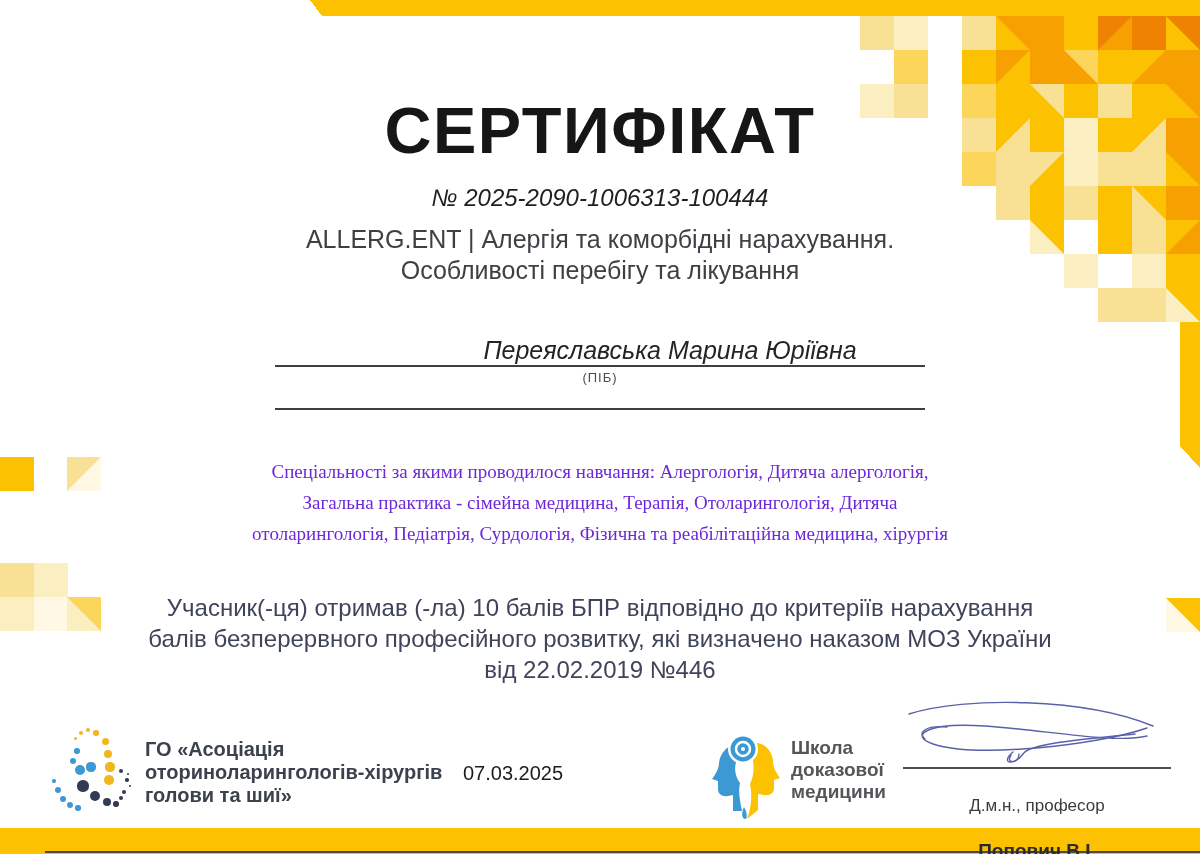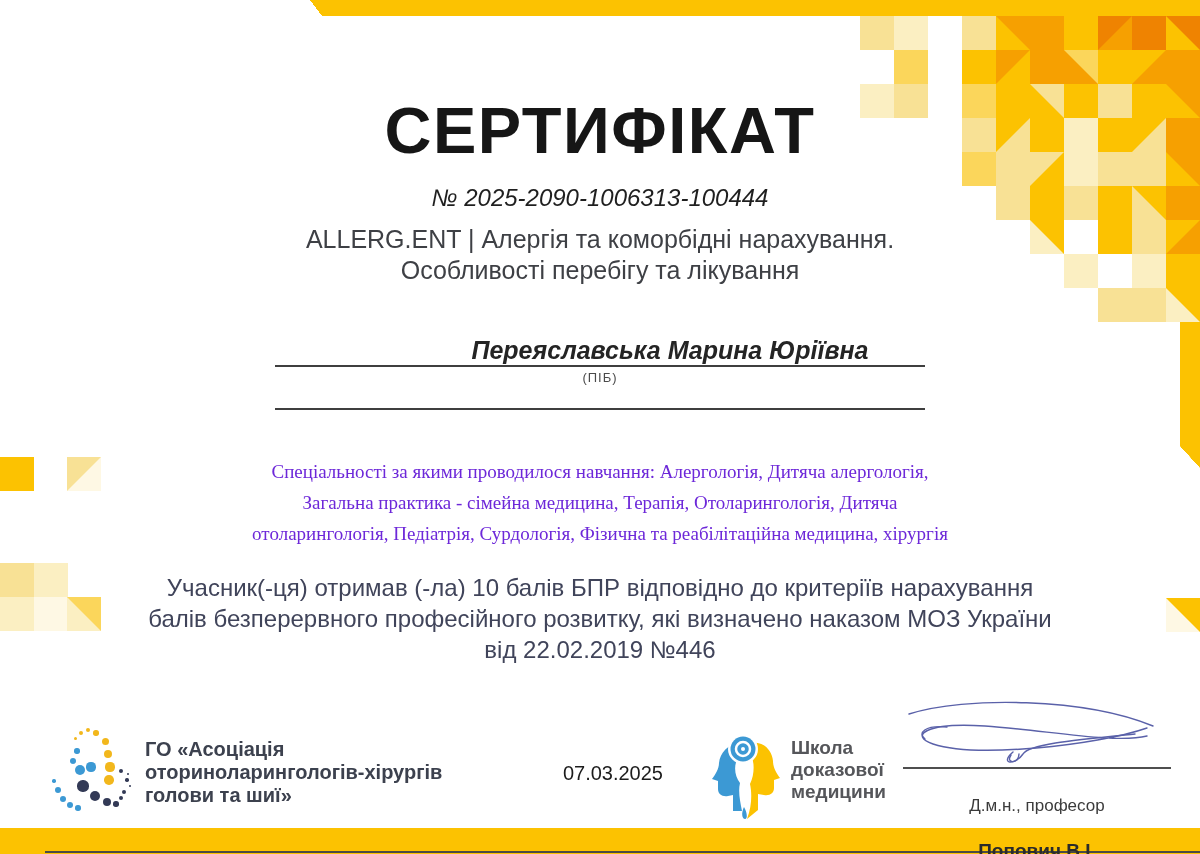--- a/index.html
+++ b/index.html
@@ -6,31 +6,31 @@
   .page{position:relative;width:1200px;height:854px;background:#ffffff;overflow:hidden;
         font-family:"Liberation Sans","DejaVu Sans",sans-serif;}
   #decor-layer{position:absolute;inset:0;z-index:0;}
   .cell,.shape{position:absolute;}
   .txt{position:absolute;z-index:2;}
   .center{text-align:center;}
   .cert-title{left:0;top:93px;width:1200px;font-size:65px;font-weight:800;letter-spacing:1.5px;
               color:#161616;}
   .cert-no{left:0;top:184px;width:1200px;font-size:24px;font-style:italic;color:#1f1f1f;}
   .course{left:0;top:224px;width:1200px;font-size:25px;line-height:31px;color:#3e4045;}
-  .name{left:345px;top:336px;width:650px;font-size:25px;font-style:italic;font-weight:700;color:#242424;}
+  .name{left:345px;top:336px;width:650px;font-size:25px;font-style:italic;font-weight:400;color:#242424;}
   .rule{position:absolute;height:2px;background:#3f3f3f;z-index:2;}
   .rule1{left:275px;top:365px;width:650px;}
   .rule2{left:275px;top:408px;width:650px;}
   .pib{left:275px;top:370px;width:650px;font-size:13px;letter-spacing:1px;color:#4a4a4a;}
   .spec{left:60px;top:456px;width:1080px;font-size:19px;line-height:31px;color:#6d28d9;font-family:Liberation Serif, serif;}
-  .points{left:80px;top:572px;width:1040px;font-size:24px;line-height:31px;color:#40445a;}
+  .points{left:80px;top:592px;width:1040px;font-size:24px;line-height:31px;color:#40445a;}
   #dots-logo{position:absolute;left:48px;top:718px;width:110px;height:110px;z-index:2;}
   .dot{position:absolute;border-radius:50%;}
   .assoc{left:145px;top:738px;width:320px;font-size:20px;line-height:23px;font-weight:700;color:#3c414e;}
-  .date{left:463px;top:762px;width:200px;font-size:20px;color:#1c1c1c;text-align:right;}
+  .date{left:463px;top:762px;width:200px;font-size:20px;color:#1c1c1c;text-align:left;}
   #school-logo{position:absolute;left:700px;top:722px;z-index:2;}
   .school{left:791px;top:737px;width:200px;font-size:19px;line-height:22px;font-weight:700;color:#55565a;}
   #signature{position:absolute;left:895px;top:694px;z-index:2;}
   .sig-rule{left:903px;top:767px;width:268px;background:#4f4f4f;}
   .signer-name{left:903px;top:796px;width:268px;font-size:19px;font-weight:700;color:#2b2b2b;margin-top:44px;}
   .signer-title{left:903px;top:796px;width:268px;font-size:17px;color:#3b3b3b;}
 </style>
 </head>
 <body>
 

